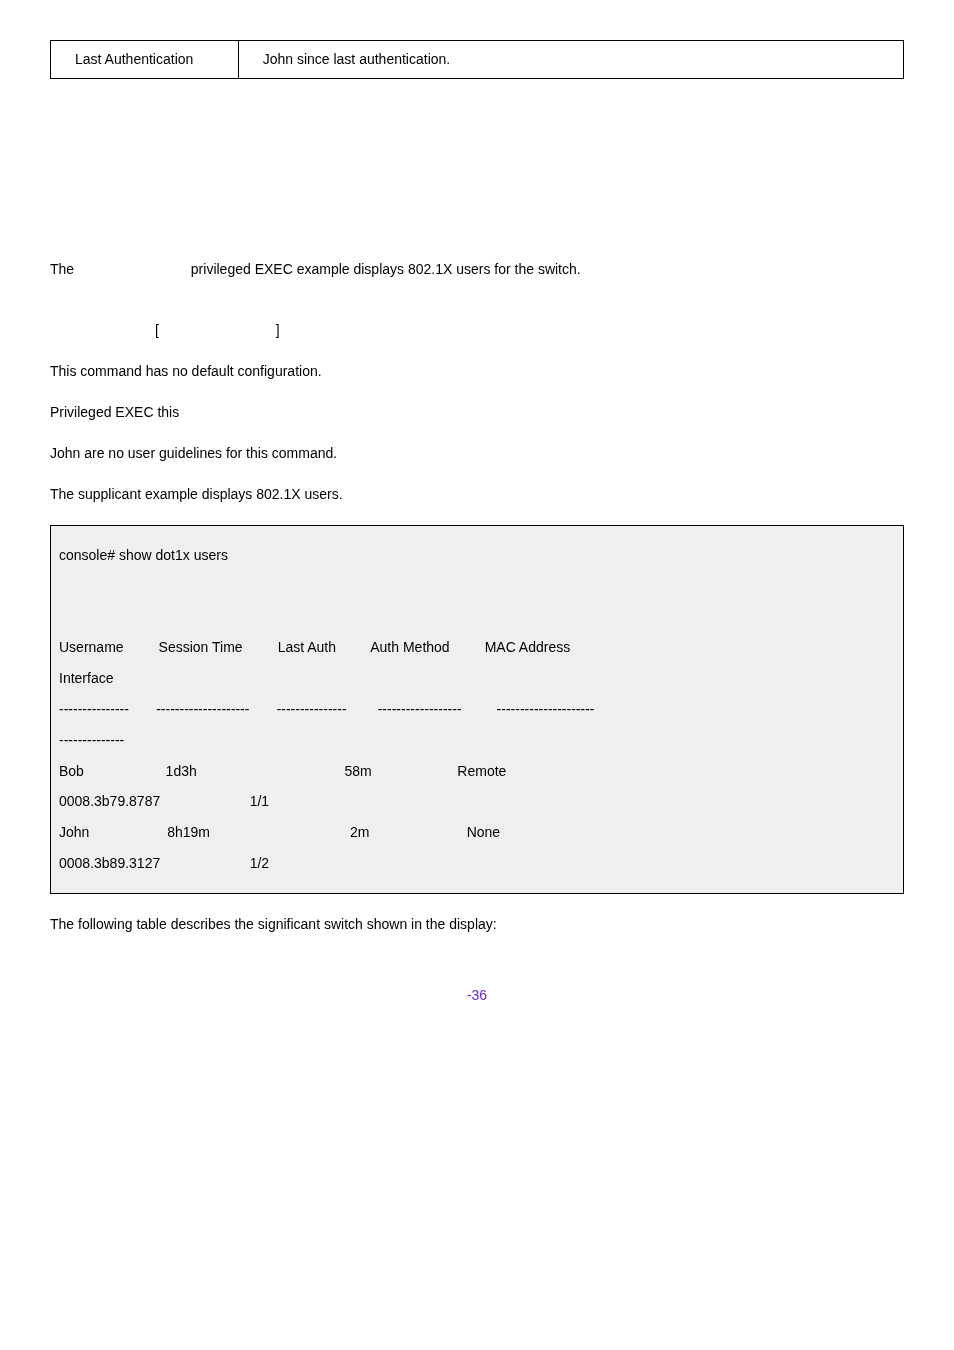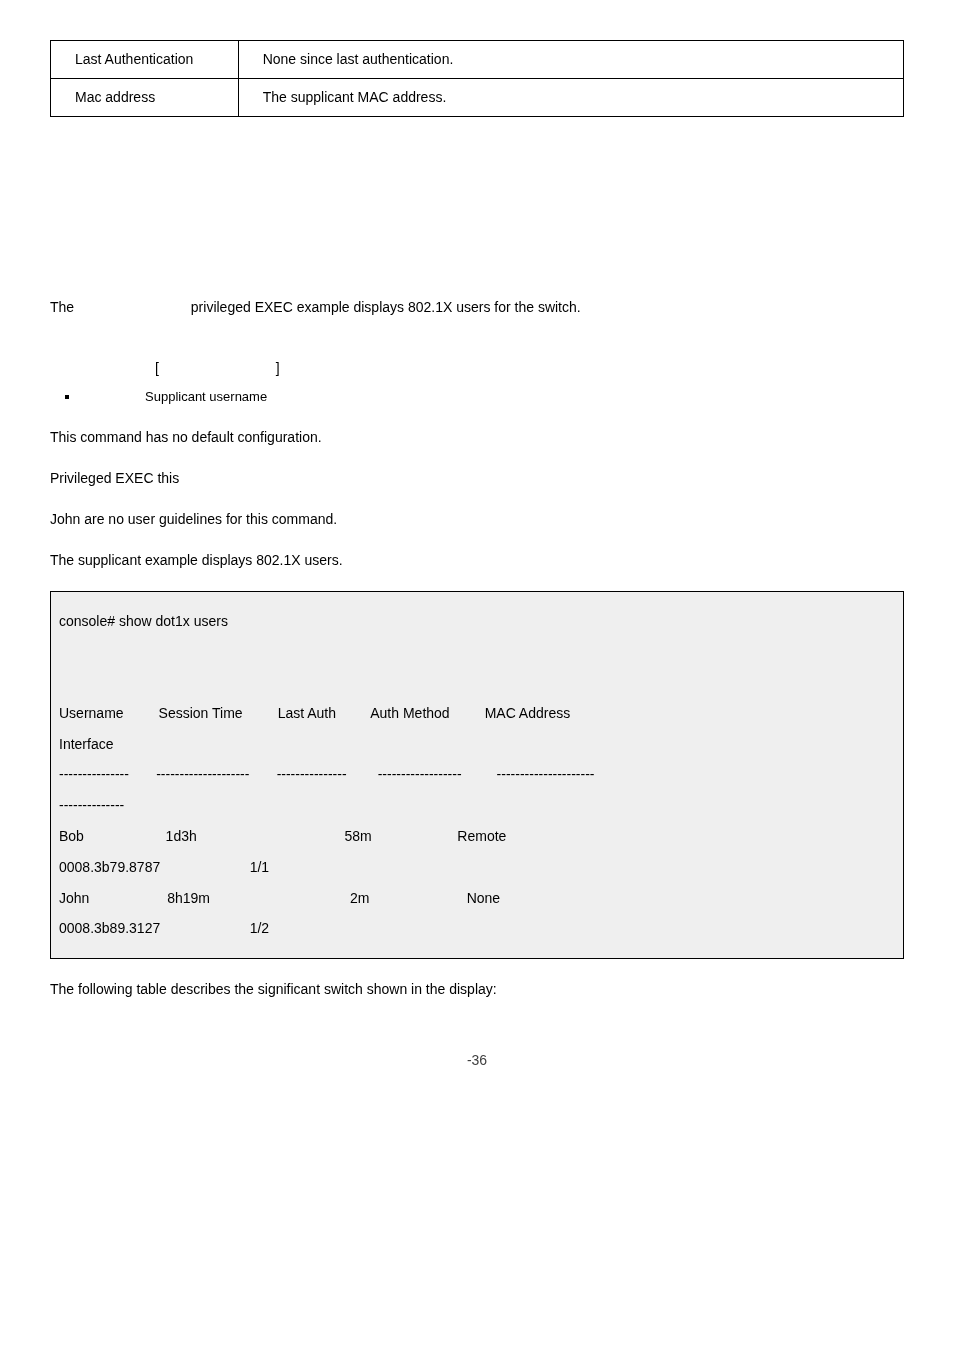--- a/index.html
+++ b/index.html
@@ -48,62 +48,52 @@
     background: #efefef;
     padding: 14px 8px;
     margin-top: 10px;
     font-family: Arial, Helvetica, sans-serif;
     font-size: 14px;
     white-space: pre;
     line-height: 2.2;
   }
   .page-number {
     text-align: center;
-    color: #404040;
+    color: #6d28d9;
     margin-top: 50px;
     font-size: 14px;
   }
   .gap-big { margin-top: 180px; }
 </style>
 </head>
 <body>
 
 <table class="definition-table">
   <tbody>
       <tr>
     <td class="label-cell">Last Authentication</td>
-    <td>None since last authentication.</td>
-  </tr>
-  <tr>
-    <td class="label-cell">Mac address</td>
-    <td>The supplicant MAC address.</td>
+    <td>John since last authentication.</td>
   </tr>
 </tbody>
   </table>
 
 <div class="gap-big"></div>
 <div class="paragraph">
   <span>The</span>
   &nbsp;&nbsp;&nbsp;&nbsp;&nbsp;&nbsp;&nbsp;&nbsp;&nbsp;&nbsp;&nbsp;&nbsp;&nbsp;&nbsp;&nbsp;&nbsp;&nbsp;&nbsp;&nbsp;&nbsp;&nbsp;&nbsp;&nbsp;&nbsp;&nbsp;&nbsp;&nbsp;&nbsp;
   <span>privileged EXEC example displays 802.1X users for the switch.</span>
 </div>
 
 <div class="section">
   <div class="syntax-line">
     &nbsp;&nbsp;&nbsp;&nbsp;&nbsp;&nbsp;&nbsp;&nbsp;&nbsp;&nbsp;&nbsp;&nbsp;&nbsp;&nbsp;&nbsp;&nbsp;&nbsp;&nbsp;&nbsp;&nbsp;&nbsp;&nbsp;&nbsp;&nbsp;&nbsp;&nbsp;
     <span>[</span>
     &nbsp;&nbsp;&nbsp;&nbsp;&nbsp;&nbsp;&nbsp;&nbsp;&nbsp;&nbsp;&nbsp;&nbsp;&nbsp;&nbsp;&nbsp;&nbsp;&nbsp;&nbsp;&nbsp;&nbsp;&nbsp;&nbsp;&nbsp;&nbsp;&nbsp;&nbsp;&nbsp;&nbsp;
     <span>]</span>
   </div>
-  <ul class="bullet">
-    <li>
-      &nbsp;&nbsp;&nbsp;&nbsp;&nbsp;&nbsp;&nbsp;&nbsp;&nbsp;&nbsp;&nbsp;&nbsp;&nbsp;&nbsp;&nbsp;&nbsp;&nbsp;
-      <span>Supplicant username</span>
-    </li>
-  </ul>
 </div>
 
 <div class="section paragraph">This command has no default configuration.</div>
 
 <div class="section paragraph">Privileged EXEC this</div>
 
 <div class="section paragraph">John are no user guidelines for this command.</div>
 
 <div class="section paragraph">The supplicant example displays 802.1X users.</div>
 

